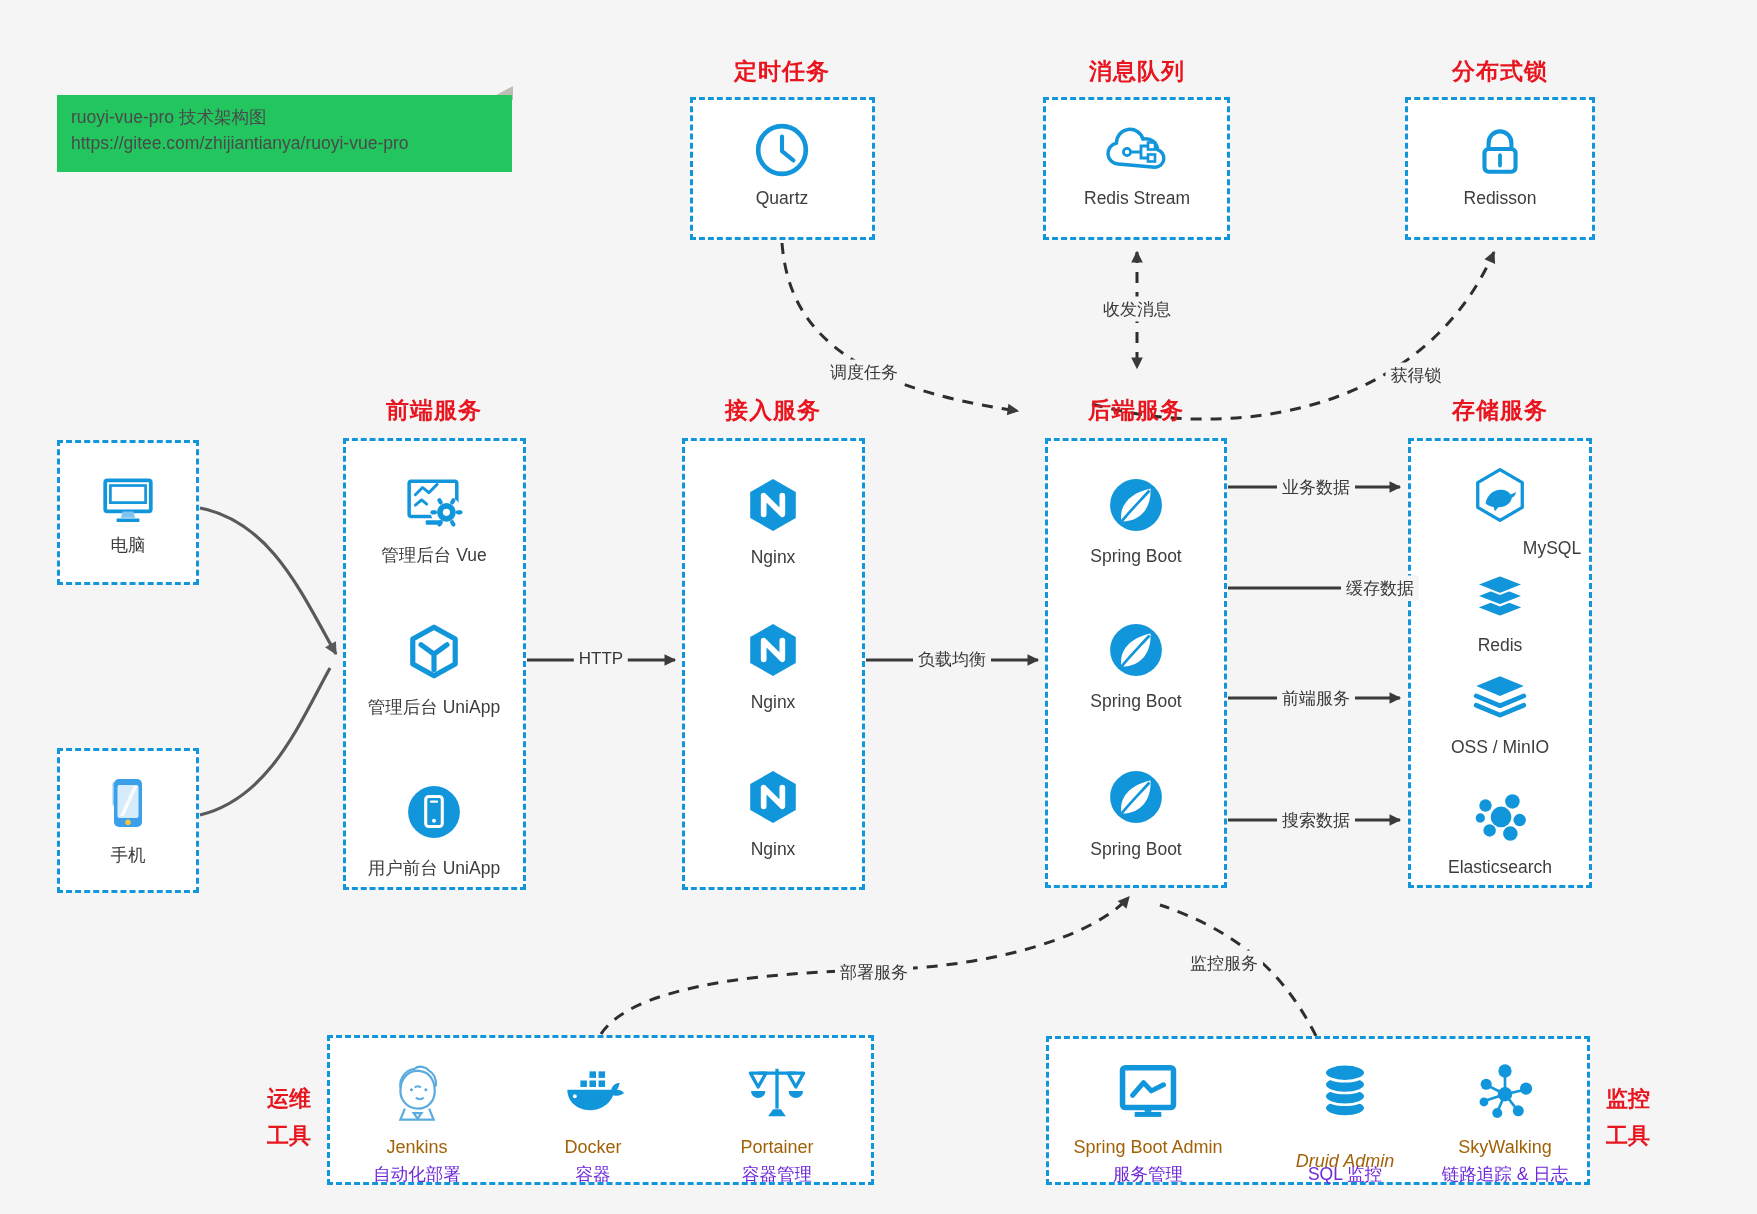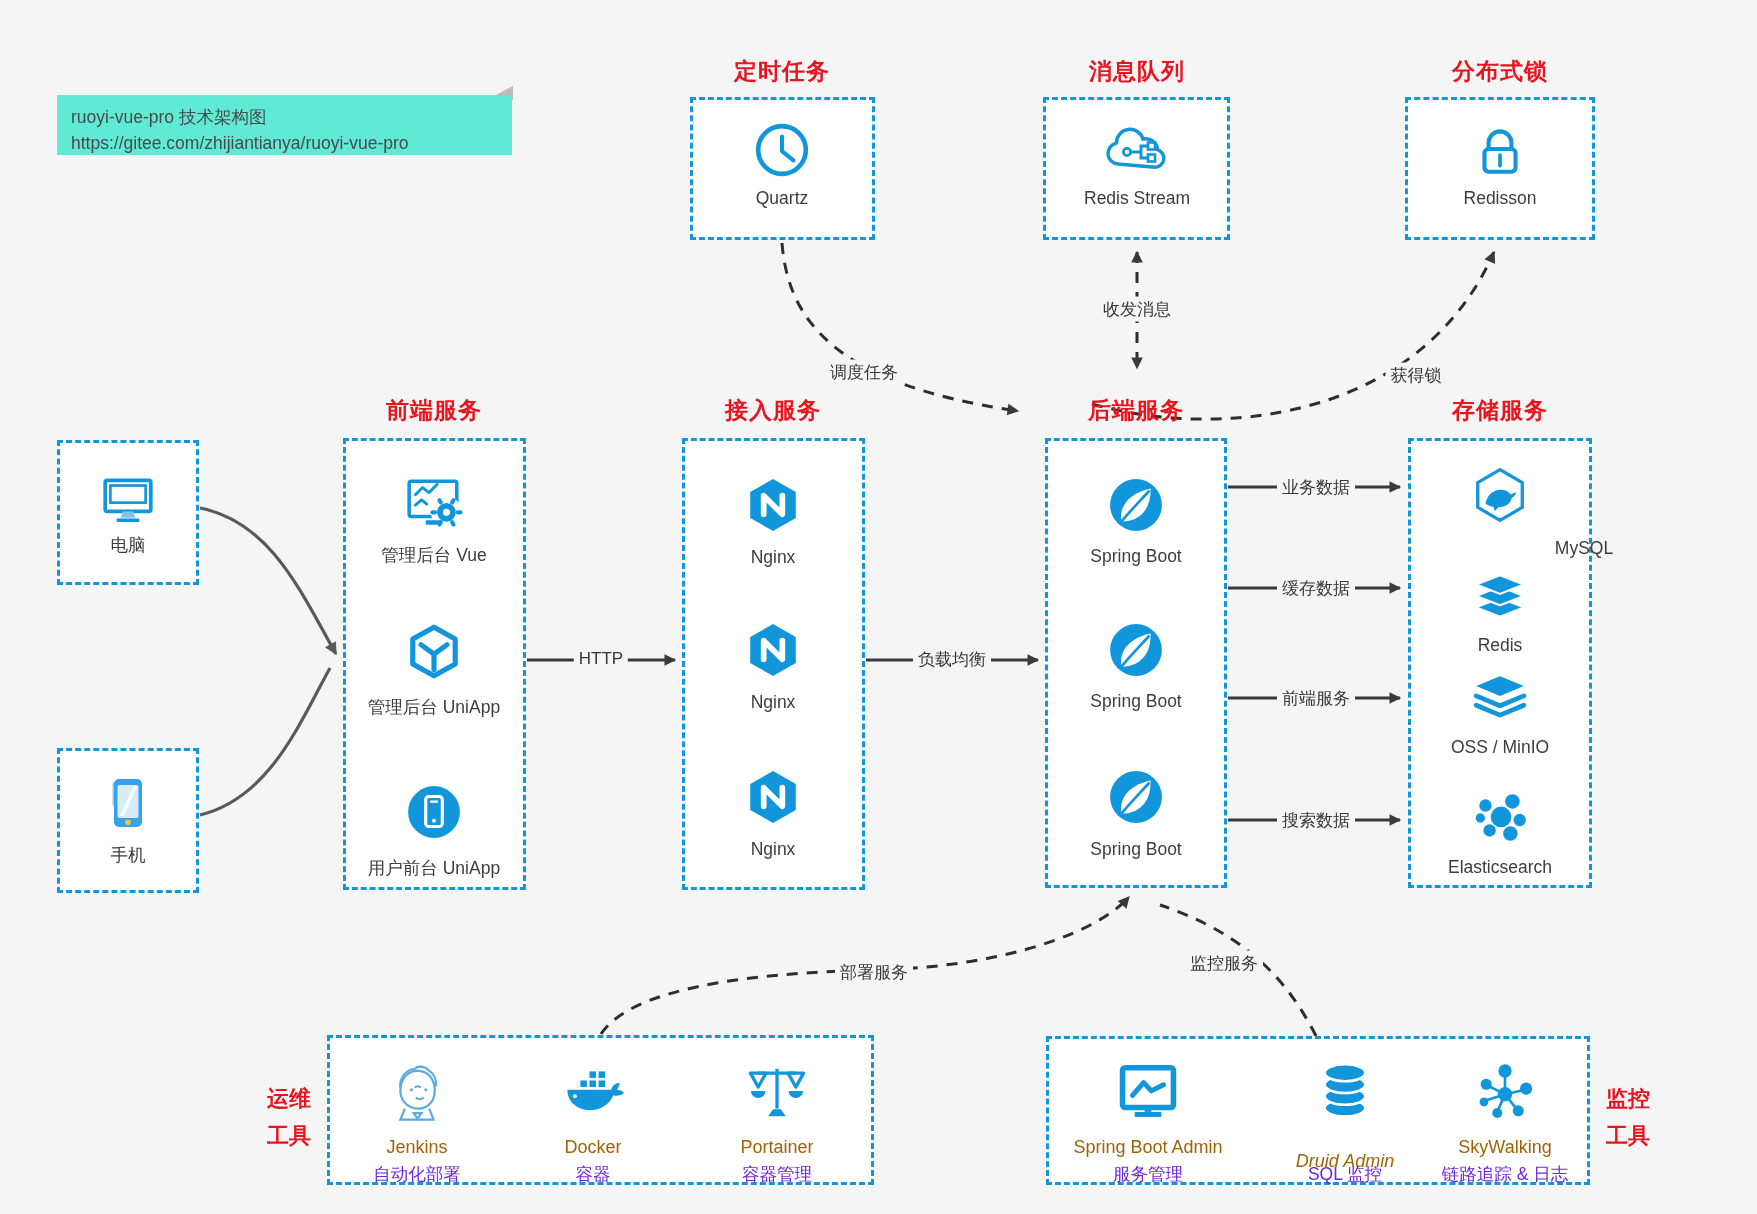--- a/index.html
+++ b/index.html
@@ -7,21 +7,21 @@
   .canvas{position:absolute;inset:0;}
   .edges{position:absolute;left:0;top:0;z-index:1;}
   .box{position:absolute;border:3px dashed #1296db;background:#ffffff;z-index:2;box-sizing:border-box;}
   .gtitle{position:absolute;transform:translate(-50%,-50%);color:#e8141e;font-weight:bold;font-size:23px;letter-spacing:1px;white-space:nowrap;z-index:4;}
   .side-red{position:absolute;transform:translate(-50%,-50%);color:#e8141e;font-weight:bold;font-size:22px;white-space:nowrap;z-index:4;}
   .icon{position:absolute;transform:translate(-50%,-50%);line-height:0;z-index:4;}
   .ilabel{position:absolute;transform:translate(-50%,-50%);font-size:17.5px;color:#3d3d3d;white-space:nowrap;z-index:4;}
   .iname{position:absolute;transform:translate(-50%,-50%);font-size:18px;color:#a16207;white-space:nowrap;z-index:4;}
   .idesc{position:absolute;transform:translate(-50%,-50%);font-size:17.5px;color:#6d28d9;white-space:nowrap;z-index:4;}
   .edge-label{position:absolute;transform:translate(-50%,-50%);font-size:17px;color:#383838;background:#f5f5f6;padding:1px 5px;white-space:nowrap;z-index:3;}
-  .note{position:absolute;left:57px;top:95px;width:455px;height:60px;background:#5eead4;z-index:2;}
+  .note{position:absolute;left:57px;top:95px;width:455px;height:77px;background:#22c55e;z-index:2;}
   .note .l1,.note .l2{position:absolute;left:14px;font-size:17.5px;color:#4a4a4a;white-space:nowrap;}
   .note .l1{top:10px;} .note .l2{top:38px;}
   .note-fold{position:absolute;left:487px;top:86px;width:26px;height:14px;background:#bdbdb4;clip-path:polygon(0 100%,100% 100%,100% 0);z-index:2;}
 </style>
 </head>
 <body>
 
 <div class="canvas">
 
   <svg class="edges" width="1757" height="1214" viewBox="0 0 1757 1214">
@@ -211,21 +211,21 @@
       </svg>
   </span>
   <span class="ilabel" style="left:1136px;top:849px;">Spring Boot</span>
 
   <span class="icon" style="left:1500px;top:495px;">
     <svg width="58" height="58" viewBox="0 0 56 56">
       <polygon points="28,3.5 49.5,16 49.5,40 28,52.5 6.5,40 6.5,16" fill="none" stroke="#1296db" stroke-width="3.2" stroke-linejoin="round"></polygon>
       <path d="M14 36 c2 -9 9 -14 16 -13 c4 0.5 6.5 2 8.5 4.5 l5 -2.5 c-0.5 3 -2 4.7 -4 5.5 c-1 6 -6.5 9.5 -13 9.3 l-3.5 4 l-1.2 -4.2 c-3 -0.3 -5.8 -1.6 -7.8 -3.6 z" fill="#1296db"></path>
     </svg>
   </span>
-  <span class="ilabel" style="left:1584px;top:548px;">MySQL</span>
+  <span class="ilabel" style="left:1552px;top:548px;">MySQL</span>
 
   <span class="icon" style="left:1500px;top:597px;">
     <svg width="58" height="52" viewBox="0 0 56 50">
       <polygon points="28,26 51,35 28,44 5,35" fill="#1296db" stroke="#ffffff" stroke-width="2"></polygon>
       <polygon points="28,15 51,24 28,33 5,24" fill="#1296db" stroke="#ffffff" stroke-width="2"></polygon>
       <polygon points="28,4 51,13 28,22 5,13" fill="#1296db" stroke="#ffffff" stroke-width="2"></polygon>
     </svg>
   </span>
   <span class="ilabel" style="left:1500px;top:645px;">Redis</span>
 
@@ -353,19 +353,19 @@
   </span>
   <span class="iname" style="left:1505px;top:1147px;">SkyWalking</span>
   <span class="idesc" style="left:1505px;top:1174px;">链路追踪 &amp; 日志</span>
 
   <span class="edge-label" style="left:864px;top:372px;">调度任务</span>
   <span class="edge-label" style="left:1137px;top:309px;">收发消息</span>
   <span class="edge-label" style="left:1416px;top:375px;">获得锁</span>
   <span class="edge-label" style="left:601px;top:659px;">HTTP</span>
   <span class="edge-label" style="left:952px;top:659px;">负载均衡</span>
   <span class="edge-label" style="left:1316px;top:487px;">业务数据</span>
-  <span class="edge-label" style="left:1316px;top:588px;">缓存数据</span>
+  <span class="edge-label" style="left:1380px;top:588px;">缓存数据</span>
   <span class="edge-label" style="left:1316px;top:698px;">前端服务</span>
   <span class="edge-label" style="left:1316px;top:820px;">搜索数据</span>
   <span class="edge-label" style="left:874px;top:972px;">部署服务</span>
   <span class="edge-label" style="left:1224px;top:963px;">监控服务</span>
 
 </div>
 
 </body></html>

